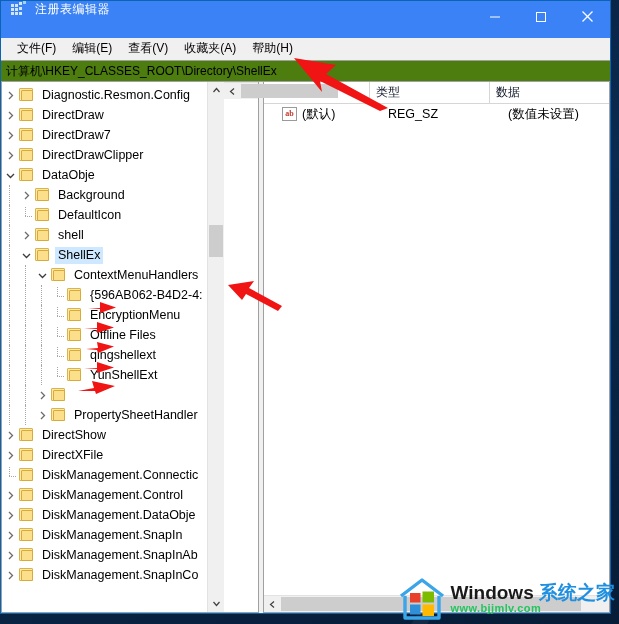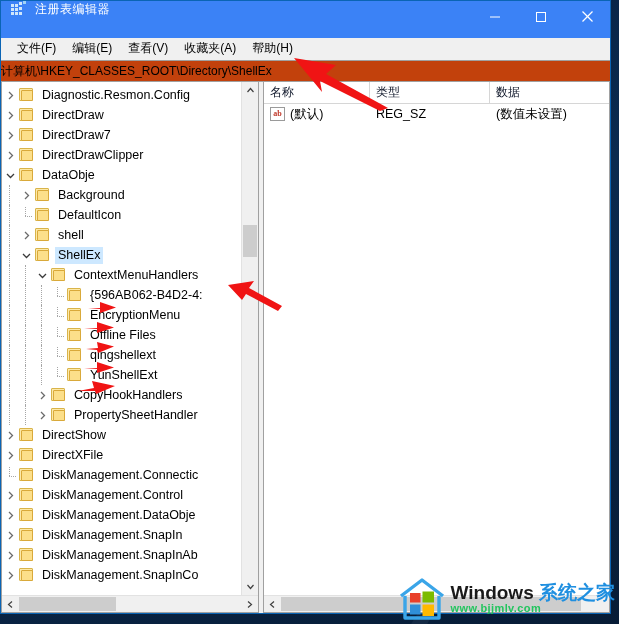--- a/index.html
+++ b/index.html
@@ -85,24 +85,25 @@
   .menu-item {
     font-size: 12px;
     color: #000;
     padding: 2px 8px;
     white-space: nowrap;
   }
 
   
   #addressbar {
     height: 22px;
-    background: #c2410c;
+    background: #4d7c0f;
     border-top: 1px solid #a0a0a0;
     border-bottom: 1px solid #a0a0a0;
     display: flex; align-items: center;
+    padding-left: 5px;
     font-size: 12px;
     color: #000;
     flex: 0 0 auto;
     overflow: hidden;
     white-space: nowrap;
   }
 
   
   #content {
     flex: 1 1 auto;
@@ -110,21 +111,21 @@
     background: #f0f0f0;
     min-height: 0;
   }
 
   
   #left-pane {
     width: 258px;
     background: #ffffff;
     border: 1px solid #a0a0a0;
     border-top: none;
-    display: flex; flex-direction: column;
+    display: flex; flex-direction: row;
     position: relative;
     min-height: 0;
   }
   #tree-wrap {
     flex: 1 1 auto;
     display: flex;
     min-height: 0;
     overflow: hidden;
   }
   #tree {
@@ -285,21 +286,21 @@
     min-height: 0;
   }
   .lrow {
     height: 20px;
     display: flex; align-items: center;
     font-size: 12.5px;
     color: #000;
     white-space: nowrap;
   }
   .cell { display: flex; align-items: center; padding-left: 6px; }
-  .c-name { width: 106px; flex: 0 0 106px; }
+  .c-name { width: 106px; flex: 0 0 106px; margin-left: 12px; }
   .c-type { width: 120px; flex: 0 0 120px; }
   .c-data { flex: 1 1 auto; }
   .ab-icon {
     width: 15px; height: 14px;
     flex: 0 0 15px;
     margin-right: 5px;
     border: 1px solid #9a9a9a;
     background: #fff;
     position: relative;
     font-size: 8px;
@@ -592,21 +593,20 @@
               </div>
               <div class="twisty">
                 <svg width="9" height="9" viewBox="0 0 9 9">
                   <polyline points="3,1 6.5,4.5 3,8" fill="none" stroke="#6b6b6b" stroke-width="1.3"></polyline>
                 </svg>
               </div>
               <div class="folder">
                 <span class="back"></span>
                 <span class="front"></span>
               </div>
-              <span class="lbl">CopyHookHandlers</span>
             </div>
             <div class="trow">
               <div class="guides">
                 <div class="guide v"></div>
                 <div class="guide v"></div>
               </div>
               <div class="twisty">
                 <svg width="9" height="9" viewBox="0 0 9 9">
                   <polyline points="3,1 6.5,4.5 3,8" fill="none" stroke="#6b6b6b" stroke-width="1.3"></polyline>
                 </svg>

